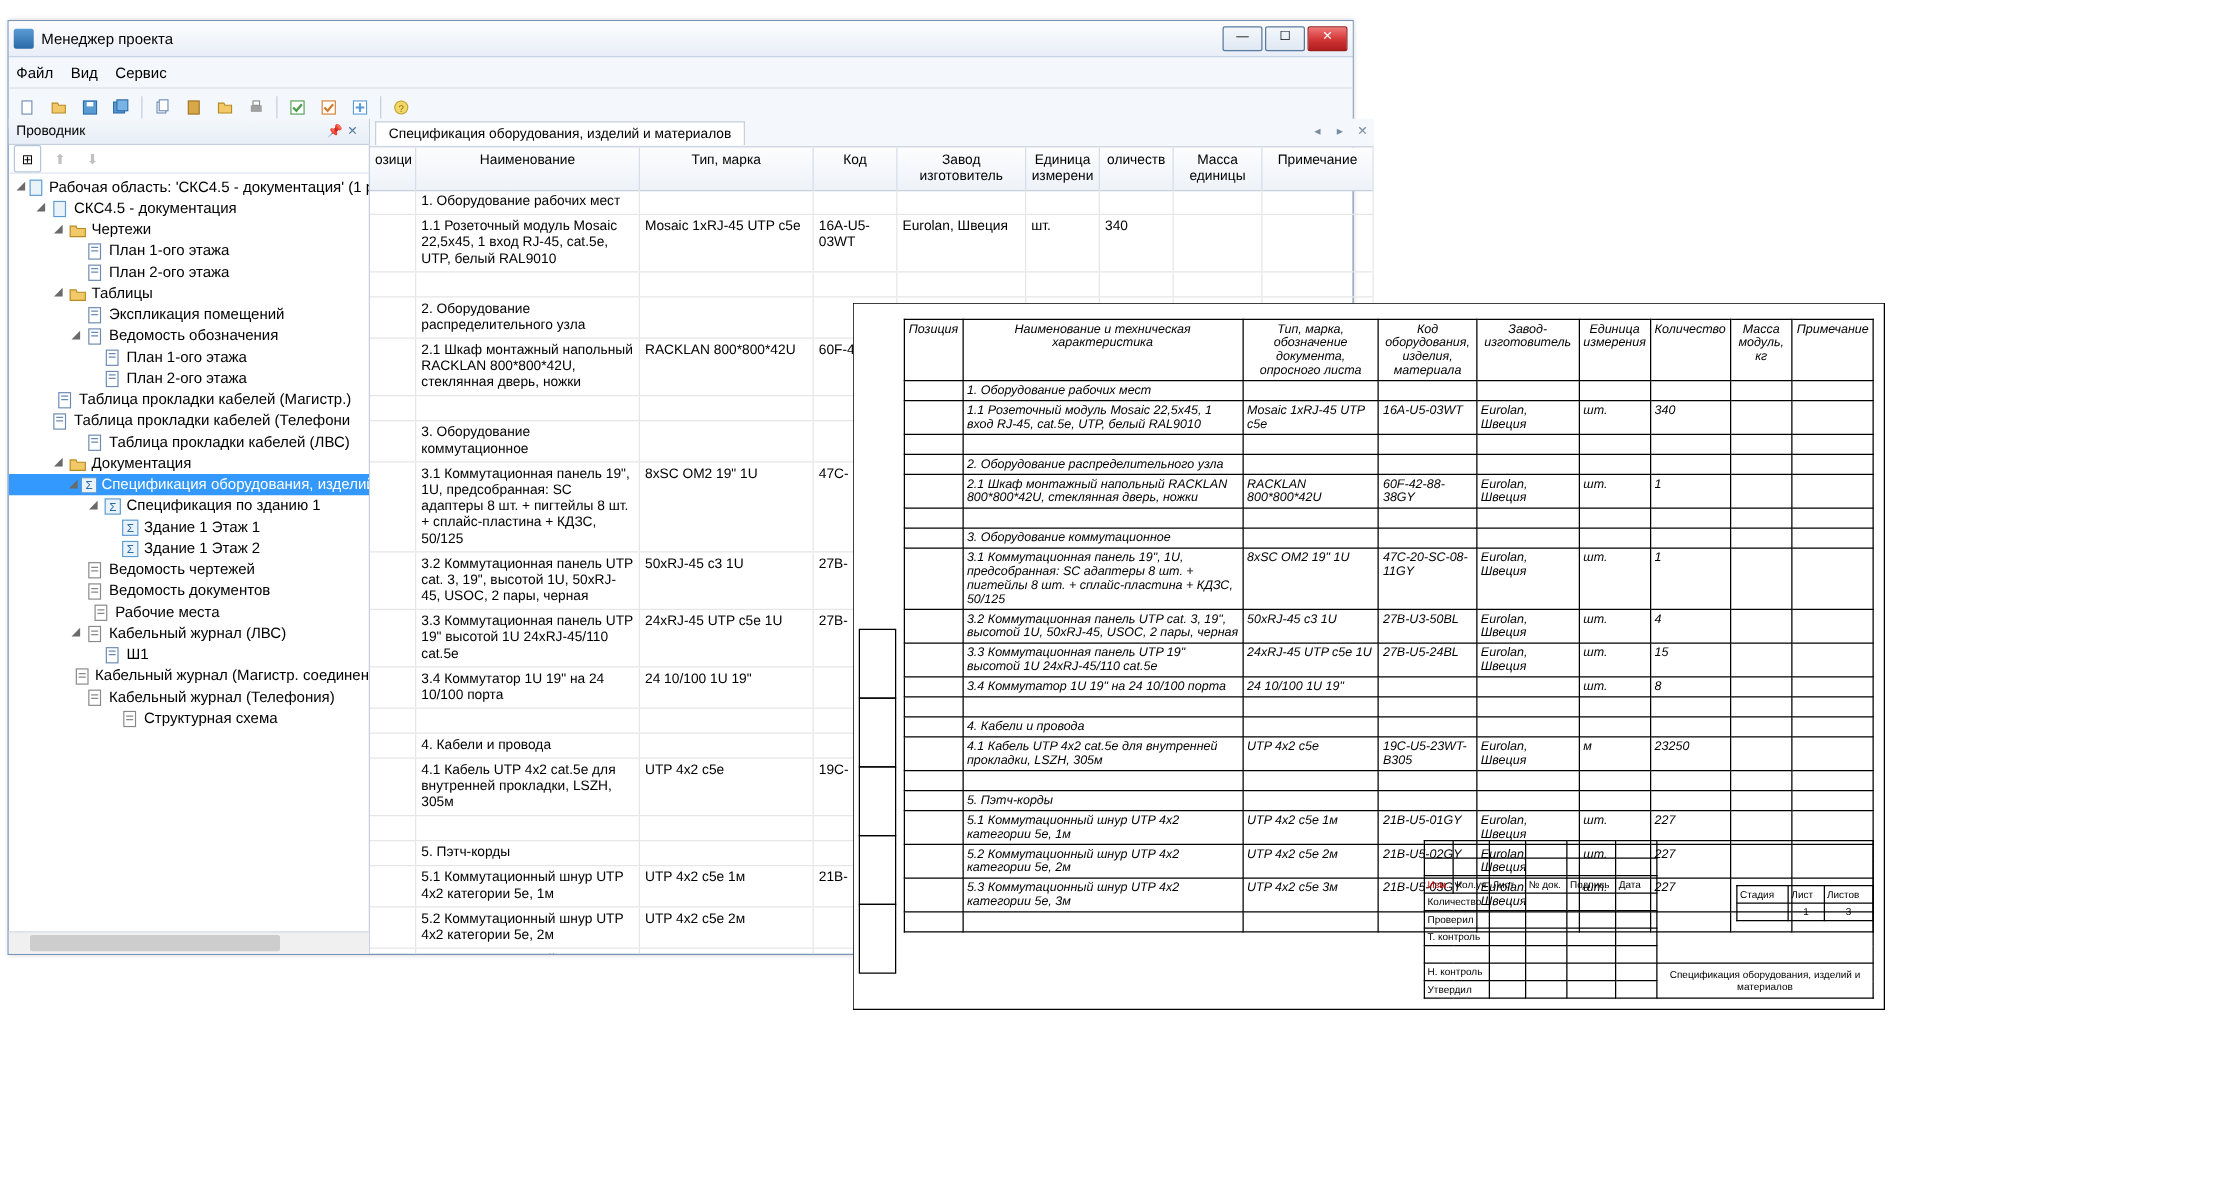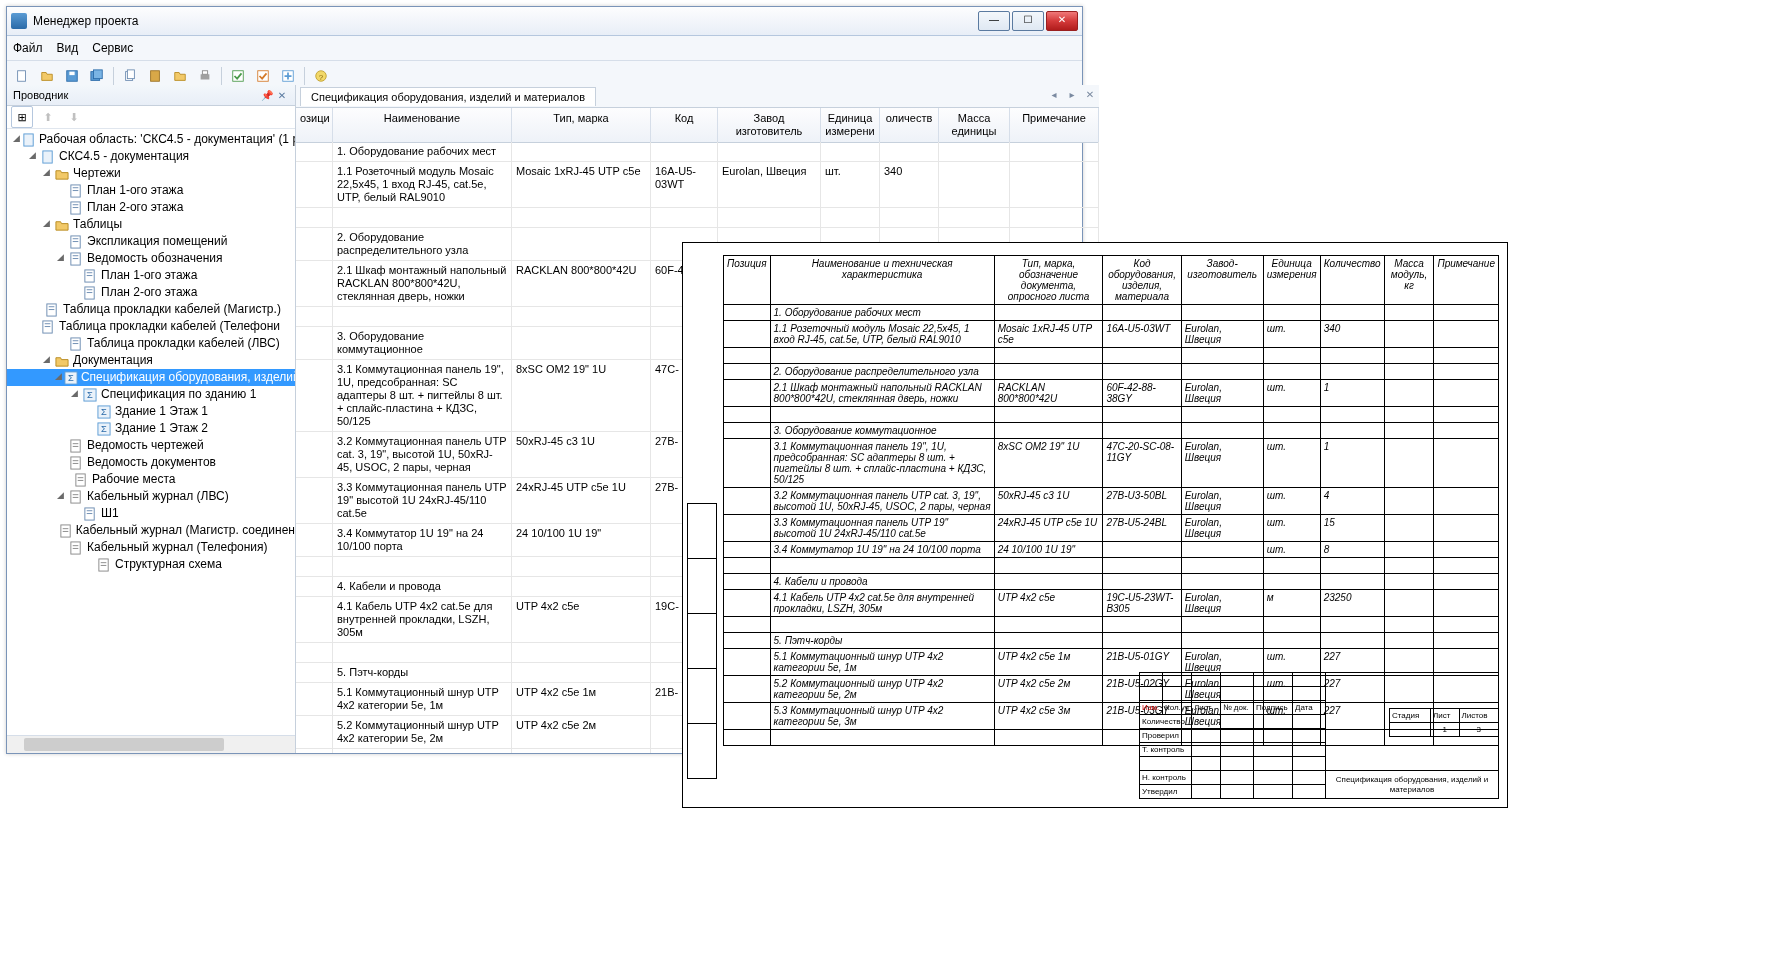--- a/index.html
+++ b/index.html
@@ -1,16 +1,16 @@
 <!DOCTYPE html>
 <html><head>
 <meta charset="utf-8">
 <style>
 html,body{margin:0;padding:0;font-family:"Segoe UI",Tahoma,Arial,sans-serif;font-size:12px;color:#000;background:#fff;overflow:hidden;width:1784px;height:956px}
-.window{position:absolute;left:6px;top:6px;width:1075px;height:746px;border:1px solid #7a94b8;background:#fff;box-shadow:0 0 4px rgba(0,0,0,.2)}
+.window{position:absolute;left:6px;top:16px;width:1075px;height:746px;border:1px solid #7a94b8;background:#fff;box-shadow:0 0 4px rgba(0,0,0,.2)}
 .titlebar{height:28px;background:linear-gradient(#fdfdfe,#e8eef7);border-bottom:1px solid #b5c7de;display:flex;align-items:center;padding:0 4px}
 .titlebar .icon{width:16px;height:16px;margin-right:6px;background:linear-gradient(#5a9bd4,#2a6aa8);border-radius:2px}
 .titlebar .title{flex:1;font-size:12px}
 .winbtns{display:flex;gap:2px}
 .winbtn{width:30px;height:18px;border:1px solid #5a7aa0;border-radius:2px;background:linear-gradient(#f3f7fb,#dfe8f3);font-size:10px;text-align:center;line-height:16px}
 .winbtn.close{background:linear-gradient(#f07878,#d43a3a,#b01c1c);color:#fff;border-color:#9a2020}
 .menubar{height:20px;display:flex;align-items:center;gap:14px;padding:2px 6px;border-bottom:1px solid #d6dee9;background:#f4f7fb}
 .menubar span{cursor:default}
 .toolbar{height:26px;display:flex;align-items:center;gap:3px;padding:2px 4px;border-bottom:1px solid #d6dee9;background:#f4f7fb}
 .tbtn{width:20px;height:20px;border:1px solid transparent;border-radius:2px;display:flex;align-items:center;justify-content:center;font-size:11px}

